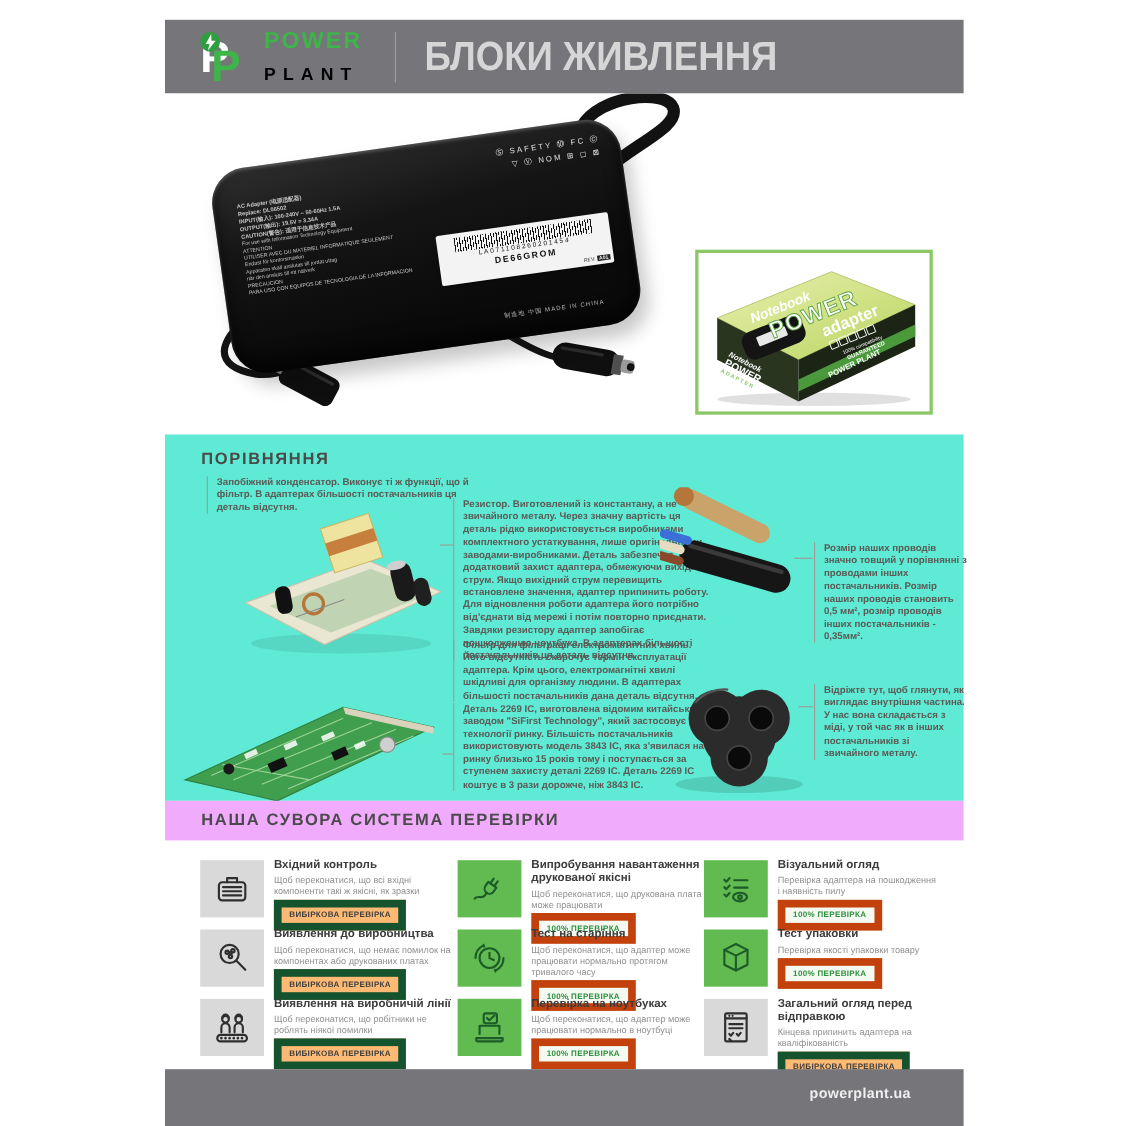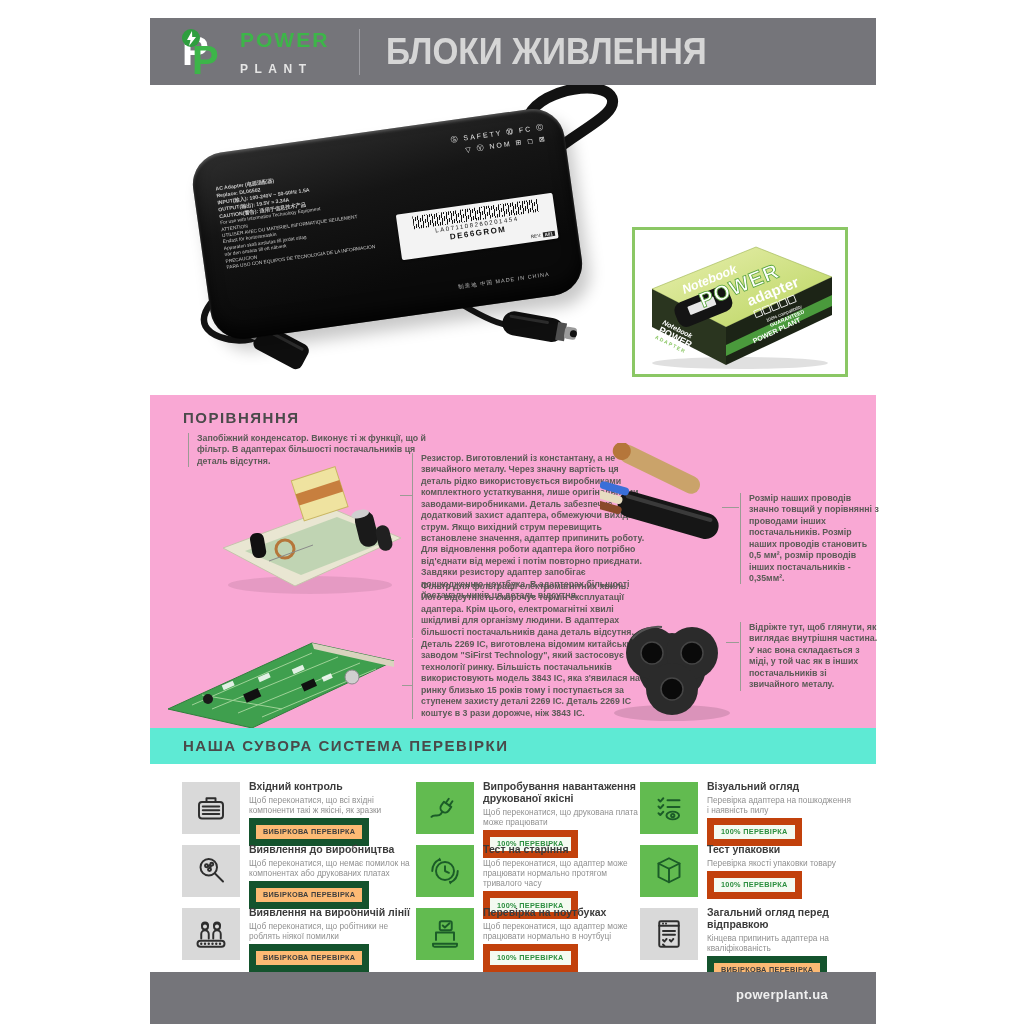--- a/index.html
+++ b/index.html
@@ -7,21 +7,21 @@
         font-family:"Liberation Sans",sans-serif;}
   .doc{position:absolute;left:150px;top:0;width:726px;height:1024px;}
 
   
   .topbar{position:absolute;left:0;top:18px;width:726px;height:67px;background:#75757a;
           display:flex;align-items:center;padding-left:30px;box-sizing:border-box;}
   .logo{display:flex;align-items:center;gap:8px;}
   .logo svg{display:block;}
   .brand-words{display:flex;flex-direction:column;line-height:1;}
   .brand-power{color:#3db549;font-weight:bold;font-size:21px;letter-spacing:2px;}
-  .brand-plant{color:#e5e5e5;font-weight:bold;font-size:12px;letter-spacing:6.5px;margin-top:13px;}
+  .brand-plant{color:#000000;font-weight:bold;font-size:16px;letter-spacing:6.5px;margin-top:13px;}
   .hdr-divider{width:1px;height:46px;background:#9e9ea3;margin:0 26px 0 30px;}
   .hdr-title{color:#d6d6d6;font-weight:bold;font-size:37px;letter-spacing:0px;
              transform:scaleX(.9);transform-origin:left center;white-space:nowrap;}
 
   
   .hero{position:absolute;left:0;top:85px;width:726px;height:310px;background:#fff;}
   .cables{position:absolute;left:0;top:0;width:726px;height:310px;}
   .adapter-body{position:absolute;left:50px;top:45px;width:375px;height:188px;border-radius:32px;
     background:linear-gradient(172deg,#2e2e2e 0%,#151515 35%,#0a0a0a 75%);
     transform:rotate(-8deg);
@@ -42,36 +42,36 @@
   .sticker-rev{position:absolute;right:3px;bottom:3px;font-size:4.6px;color:#222;}
   .sticker-rev b{background:#222;color:#eee;padding:0 2px;}
   .made-in{position:absolute;right:34px;bottom:18px;color:#b7b7b7;font-size:5.5px;letter-spacing:1px;}
 
   
   .package{position:absolute;left:482px;top:142px;width:216px;height:150px;background:#fff;
            border:3px solid #8bc765;box-sizing:border-box;padding:3px;}
   .package svg{display:block;width:100%;height:100%;}
 
   
-  .comparison{position:absolute;left:0;top:395px;width:726px;height:333px;background:#f9a8d4;}
+  .comparison{position:absolute;left:0;top:395px;width:726px;height:333px;background:#5eead4;}
   .cmp-title{position:absolute;left:33px;top:14px;font-size:15px;font-weight:bold;color:#4a4a4a;
              letter-spacing:1.5px;}
   .note{position:absolute;font-size:8.8px;font-weight:bold;color:#5b5b57;line-height:1.3;
         border-left:1px solid #9b9b94;padding-left:8px;}
   .n-capacitor{left:38px;top:38px;width:238px;}
   .n-resistor{left:262px;top:58px;width:228px;}
   .n-filter{left:262px;top:186px;width:228px;}
   .n-ic{left:262px;top:244px;width:240px;}
   .n-wires{left:590px;top:98px;width:130px;}
   .n-cut{left:590px;top:227px;width:130px;}
   .hline{position:absolute;height:1px;background:#9b9b94;}
   .img-abs{position:absolute;}
 
   
-  .sysband{position:absolute;left:0;top:728px;width:726px;height:36px;background:#5eead4;}
+  .sysband{position:absolute;left:0;top:728px;width:726px;height:36px;background:#f0abfc;}
   .sys-title{position:absolute;left:33px;top:0;line-height:36px;font-size:15px;font-weight:bold;
              color:#4a4a4a;letter-spacing:1.5px;}
   .grid{position:absolute;left:32px;top:780px;width:672px;display:grid;
         grid-template-columns:234px 224px 214px;grid-template-rows:repeat(3,63px);
         grid-auto-flow:column;}
   .check-item{display:flex;gap:9px;align-items:flex-start;}
   .tile{width:58px;height:52px;flex:0 0 auto;display:flex;align-items:center;justify-content:center;margin-top:2px;}
   .tile.gray{background:#d9d9d9;color:#2e2e2e;}
   .tile.green{background:#62bb50;color:#1b5c28;}
   .tile svg{width:36px;height:36px;stroke:currentColor;fill:none;stroke-width:1.3;

